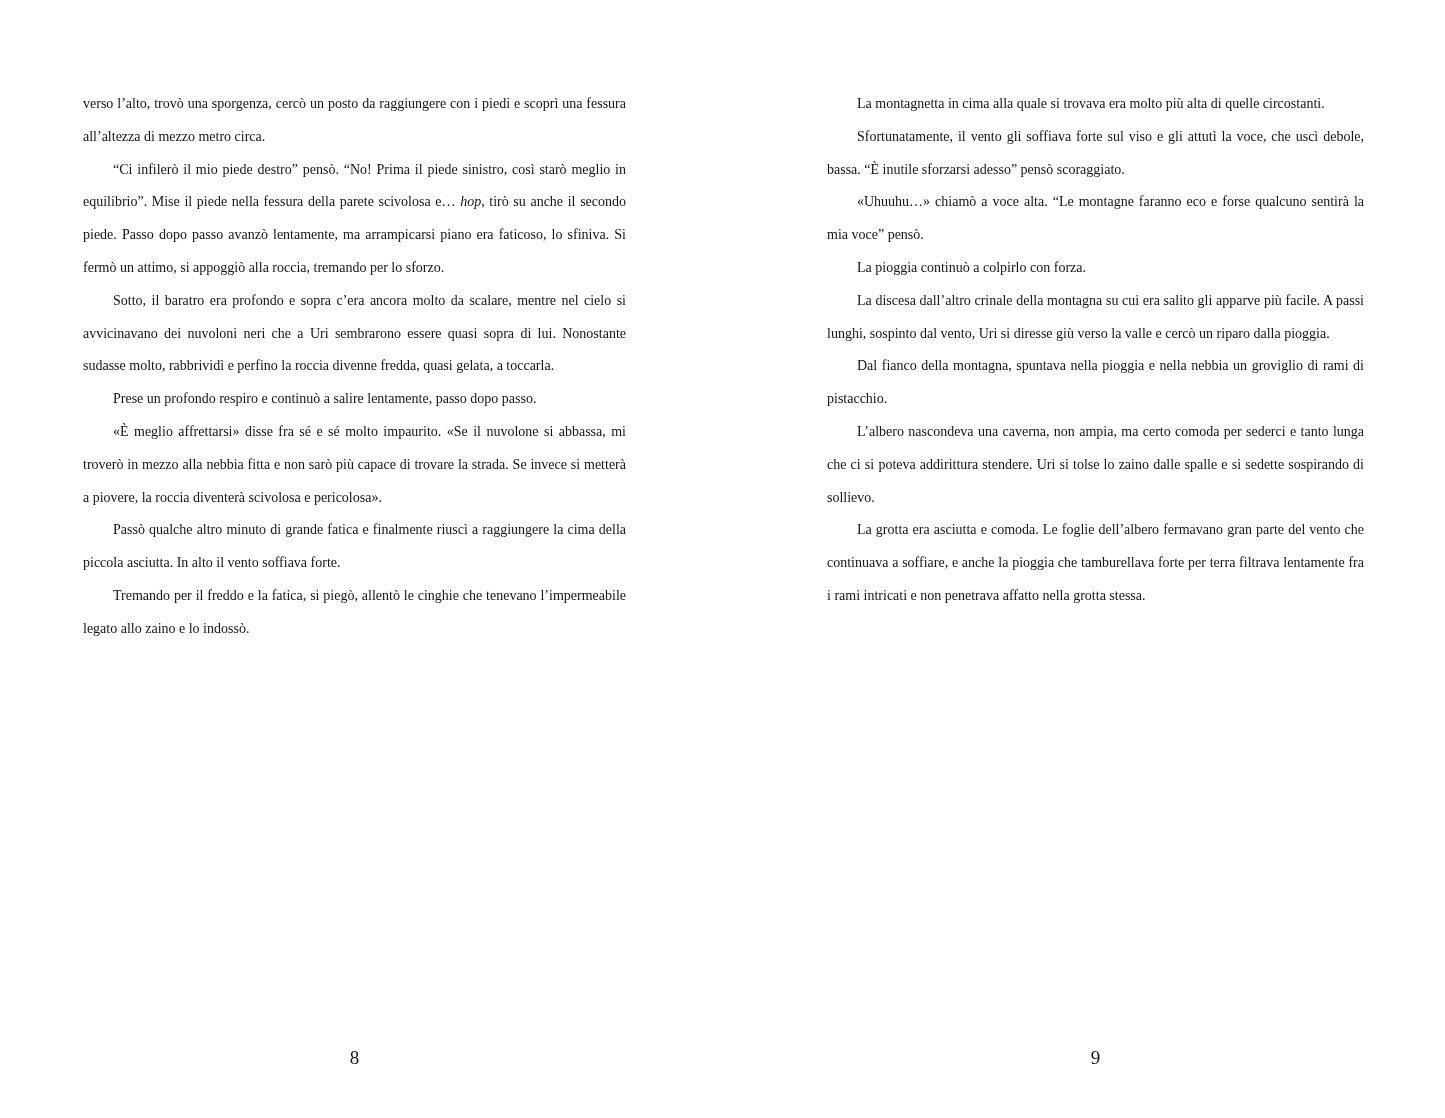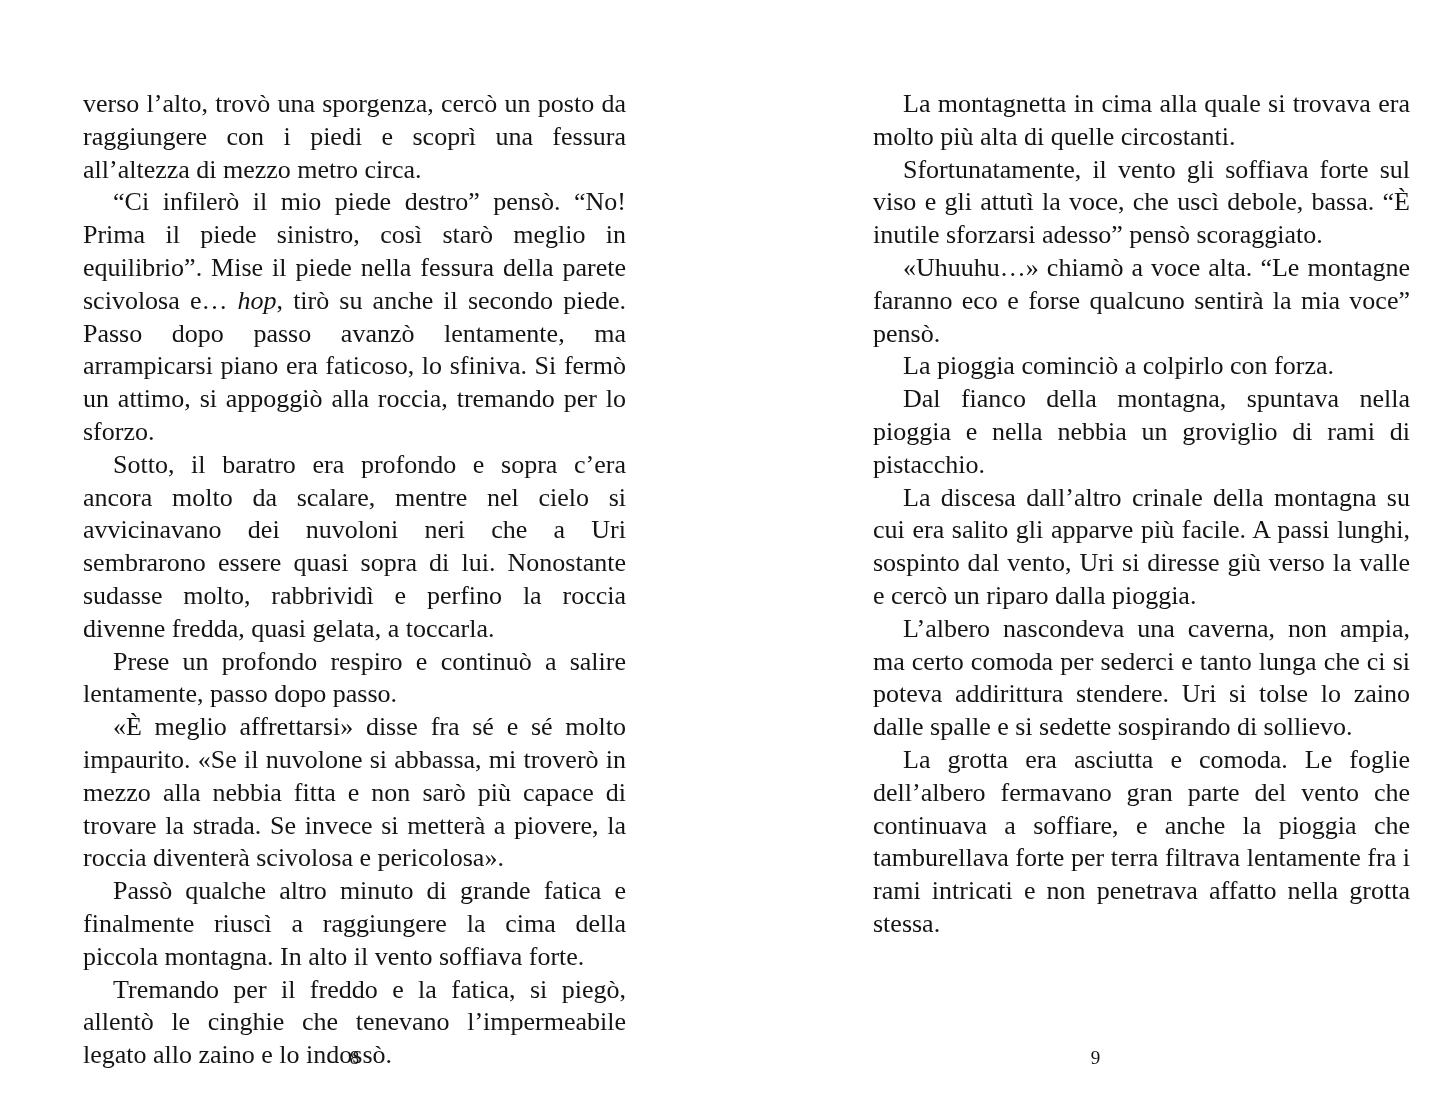--- a/index.html
+++ b/index.html
@@ -11,32 +11,32 @@
     height: 1118px;
     background: #ffffff;
     position: relative;
     font-family: "Liberation Serif", serif;
     color: #141414;
     overflow: hidden;
   }
   .page-col {
     position: absolute;
     top: 88px;
-    font-size: 26px;
+    font-size: 14px;
     line-height: 32.8px;
     text-align: justify;
     hyphens: auto;
     -webkit-hyphens: auto;
   }
   #left-col {
     left: 83px;
     width: 543px;
   }
   #right-col {
-    left: 873px;
+    left: 827px;
     width: 537px;
   }
   .page-col p {
     margin: 0;
     padding: 0;
   }
   .page-col p.indent {
     text-indent: 30px;
   }
   .page-col em {
@@ -62,31 +62,31 @@
 <body>
 
 <main>
 
   <section class="page-col" id="left-col">
     <p>verso l’alto, trovò una sporgenza, cercò un posto da raggiungere con i piedi e scoprì una fessura all’altezza di mezzo metro circa.</p>
     <p class="indent"><span>“Ci infilerò il mio piede destro” pensò. “No! Prima il piede sinistro, così starò meglio in equilibrio”. Mise il piede nella fessura della parete scivolosa e… </span><em>hop</em><span>, tirò su anche il secondo piede. Passo dopo passo avanzò lentamente, ma arrampicarsi piano era faticoso, lo sfiniva. Si fermò un attimo, si appoggiò alla roccia, tremando per lo sforzo.</span></p>
     <p class="indent">Sotto, il baratro era profondo e sopra c’era ancora molto da scalare, mentre nel cielo si avvicinavano dei nuvoloni neri che a Uri sembrarono essere quasi sopra di lui. Nonostante sudasse molto, rabbrividì e perfino la roccia divenne fredda, quasi gelata, a toccarla.</p>
     <p class="indent">Prese un profondo respiro e continuò a salire lentamente, passo dopo passo.</p>
     <p class="indent">«È meglio affrettarsi» disse fra sé e sé molto impaurito. «Se il nuvolone si abbassa, mi troverò in mezzo alla nebbia fitta e non sarò più capace di trovare la strada. Se invece si metterà a piovere, la roccia diventerà scivolosa e pericolosa».</p>
-    <p class="indent">Passò qualche altro minuto di grande fatica e finalmente riuscì a raggiungere la cima della piccola montagna. In alto il vento soffiava forte.</p>
+    <p class="indent">Passò qualche altro minuto di grande fatica e finalmente riuscì a raggiungere la cima della piccola asciutta. In alto il vento soffiava forte.</p>
     <p class="indent">Tremando per il freddo e la fatica, si piegò, allentò le cinghie che tenevano l’impermeabile legato allo zaino e lo indossò.</p>
   </section>
 
   <section class="page-col" id="right-col">
     <p class="indent">La montagnetta in cima alla quale si trovava era molto più alta di quelle circostanti.</p>
     <p class="indent">Sfortunatamente, il vento gli soffiava forte sul viso e gli attutì la voce, che uscì debole, bassa. “È inutile sforzarsi adesso” pensò scoraggiato.</p>
     <p class="indent">«Uhuuhu…» chiamò a voce alta. “Le montagne faranno eco e forse qualcuno sentirà la mia voce” pensò.</p>
-    <p class="indent">La pioggia cominciò a colpirlo con forza.</p>
+    <p class="indent">La pioggia continuò a colpirlo con forza.</p>
+    <p class="indent">La discesa dall’altro crinale della montagna su cui era salito gli apparve più facile. A passi lunghi, sospinto dal vento, Uri si diresse giù verso la valle e cercò un riparo dalla pioggia.</p>
     <p class="indent">Dal fianco della montagna, spuntava nella pioggia e nella nebbia un groviglio di rami di pistacchio.</p>
-    <p class="indent">La discesa dall’altro crinale della montagna su cui era salito gli apparve più facile. A passi lunghi, sospinto dal vento, Uri si diresse giù verso la valle e cercò un riparo dalla pioggia.</p>
     <p class="indent">L’albero nascondeva una caverna, non ampia, ma certo comoda per sederci e tanto lunga che ci si poteva addirittura stendere. Uri si tolse lo zaino dalle spalle e si sedette sospirando di sollievo.</p>
     <p class="indent">La grotta era asciutta e comoda. Le foglie dell’albero fermavano gran parte del vento che continuava a soffiare, e anche la pioggia che tamburellava forte per terra filtrava lentamente fra i rami intricati e non penetrava affatto nella grotta stessa.</p>
   </section>
 
   <div class="page-num" id="left-num">8</div>
   <div class="page-num" id="right-num">9</div>
 
 </main>
 
 </body></html>

